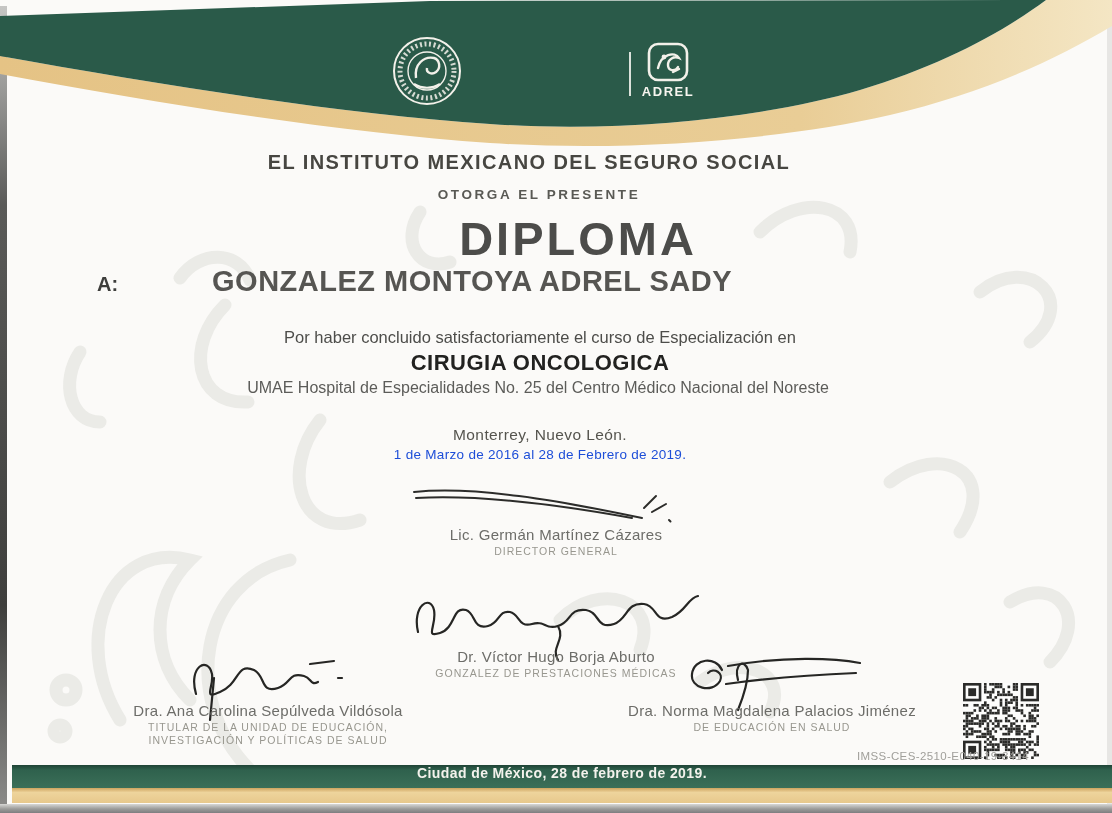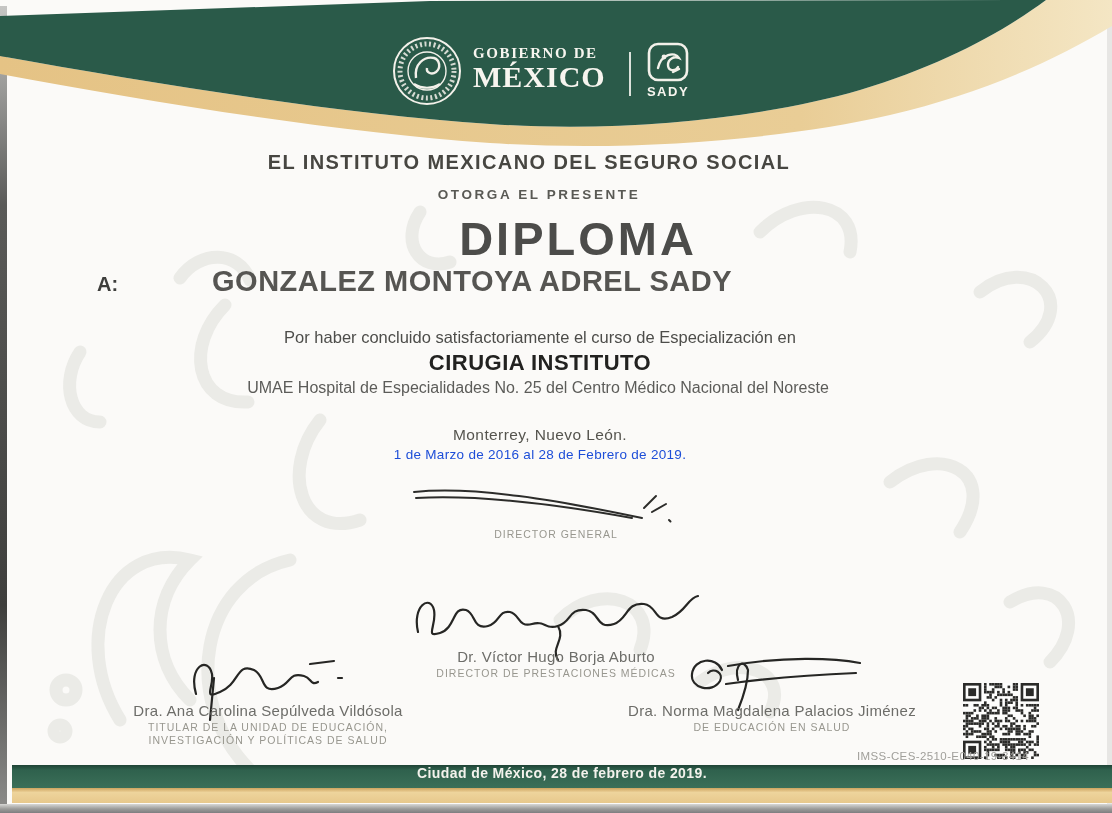--- a/index.html
+++ b/index.html
@@ -101,70 +101,67 @@
 
     <g stroke="#f3f1ea" fill="none">
       <circle cx="427" cy="71" r="33" stroke-width="2"></circle>
       <circle cx="427" cy="71" r="27" stroke-width="5" stroke-dasharray="2,2.6" opacity=".85"></circle>
       <circle cx="427" cy="71" r="19" stroke-width="1.4"></circle>
       <path d="M416,78 C414,64 424,56 434,58 C440,60 441,68 436,72 C432,75 426,73 427,68" stroke-width="2.4"></path>
       <path d="M414,84 C422,89 432,89 440,84" stroke-width="2.2"></path>
     </g>
   </svg>
 
-  <div class="abs gob-text">
-    <div class="gob-line1">GOBIERNO DE</div>
-    <div class="gob-line2">MÉXICO</div>
-  </div>
   <div class="abs hdr-divider"></div>
   <div class="abs imss-box">
     <svg width="54" height="44" viewBox="0 0 54 44">
       <rect x="8" y="2" width="38" height="36" rx="9" fill="none" stroke="#f3f1ea" stroke-width="2.6"></rect>
       <g fill="none" stroke="#f3f1ea" stroke-width="2.4" stroke-linecap="round">
         <path d="M17,26 C20,12 34,9 38,16 C33,14 27,17 27,23 C27,29 34,30 37,25"></path>
         <circle cx="23" cy="15" r="2.4" fill="#f3f1ea" stroke="none"></circle>
         <path d="M32,30 l6,-3"></path>
       </g>
     </svg>
-    <div class="imss-label">SADY</div>
+    <div class="imss-label">ADREL</div>
   </div>
 
   <div class="abs ctr t-issuer">EL INSTITUTO MEXICANO DEL SEGURO SOCIAL</div>
   <div class="abs ctr t-otorga">OTORGA EL PRESENTE</div>
   <div class="abs ctr t-diploma">DIPLOMA</div>
   <div class="abs t-a">A:</div>
   <div class="abs ctr t-reason">Por haber concluido satisfactoriamente el curso de Especialización en</div>
   <div class="abs ctr t-name">GONZALEZ MONTOYA ADREL SADY</div>
-  <div class="abs ctr t-specialty">CIRUGIA INSTITUTO</div>
+  <div class="abs ctr t-specialty">CIRUGIA ONCOLOGICA</div>
   <div class="abs ctr t-institution">UMAE Hospital de Especialidades No. 25 del Centro Médico Nacional del Noreste</div>
   <div class="abs ctr t-location">Monterrey, Nuevo León.</div>
   <div class="abs ctr t-period">1 de Marzo de 2016 al 28 de Febrero de 2019.</div>
 
   <div class="abs ctr sig sig-1">
     <svg width="300" height="46" viewBox="0 0 300 46">
       <g fill="none" stroke="#2c2c2a" stroke-width="2" stroke-linecap="round">
         <path d="M8,12 C70,6 150,20 236,38"></path>
         <path d="M10,18 C80,14 160,26 226,38"></path>
         <path d="M238,28 l12,-12"></path>
           <path d="M246,32 l14,-8"></path>
           <path d="M263,40 l1.5,1.5"></path>
       </g>
     </svg>
+    <div class="sname">Lic. Germán Martínez Cázares</div>
     <div class="srole">DIRECTOR GENERAL</div>
   </div>
 
   <div class="abs ctr sig sig-2">
     <svg width="300" height="62" viewBox="0 0 300 62">
       <g fill="none" stroke="#262624" stroke-width="2.2" stroke-linecap="round">
         <path d="M12,46 C6,20 24,8 28,24 C31,40 18,52 34,47 C50,42 46,20 60,24 C70,27 66,44 82,40 C94,37 92,24 104,26 C114,28 112,42 126,38 C140,34 138,44 152,40 C166,36 162,22 180,24 C194,26 190,44 208,38 C222,33 220,16 238,18 C252,20 248,38 266,31 C280,25 282,12 292,10"></path>
         <path d="M152,40 C160,54 144,62 152,74"></path>
       </g>
     </svg>
     <div class="sname">Dr. Víctor Hugo Borja Aburto</div>
-    <div class="srole">DIRECTOR DE PRESTACIONES MÉDICAS</div>
+    <div class="srole">GONZALEZ DE PRESTACIONES MÉDICAS</div>
   </div>
 
   <div class="abs ctr sig sig-3">
     <svg width="200" height="54" viewBox="0 0 200 54">
       <g fill="none" stroke="#262624" stroke-width="2.2" stroke-linecap="round">
         <path d="M28,46 C20,18 40,8 44,26 C46,40 34,52 52,44 C72,36 68,14 86,22 C98,28 92,46 110,40 C124,35 120,24 136,28 C144,30 142,38 150,34"></path>
         <path d="M142,16 l24,-3"></path>
         <path d="M170,30 l4,0"></path>
         <path d="M46,30 L42,72"></path>
       </g>

